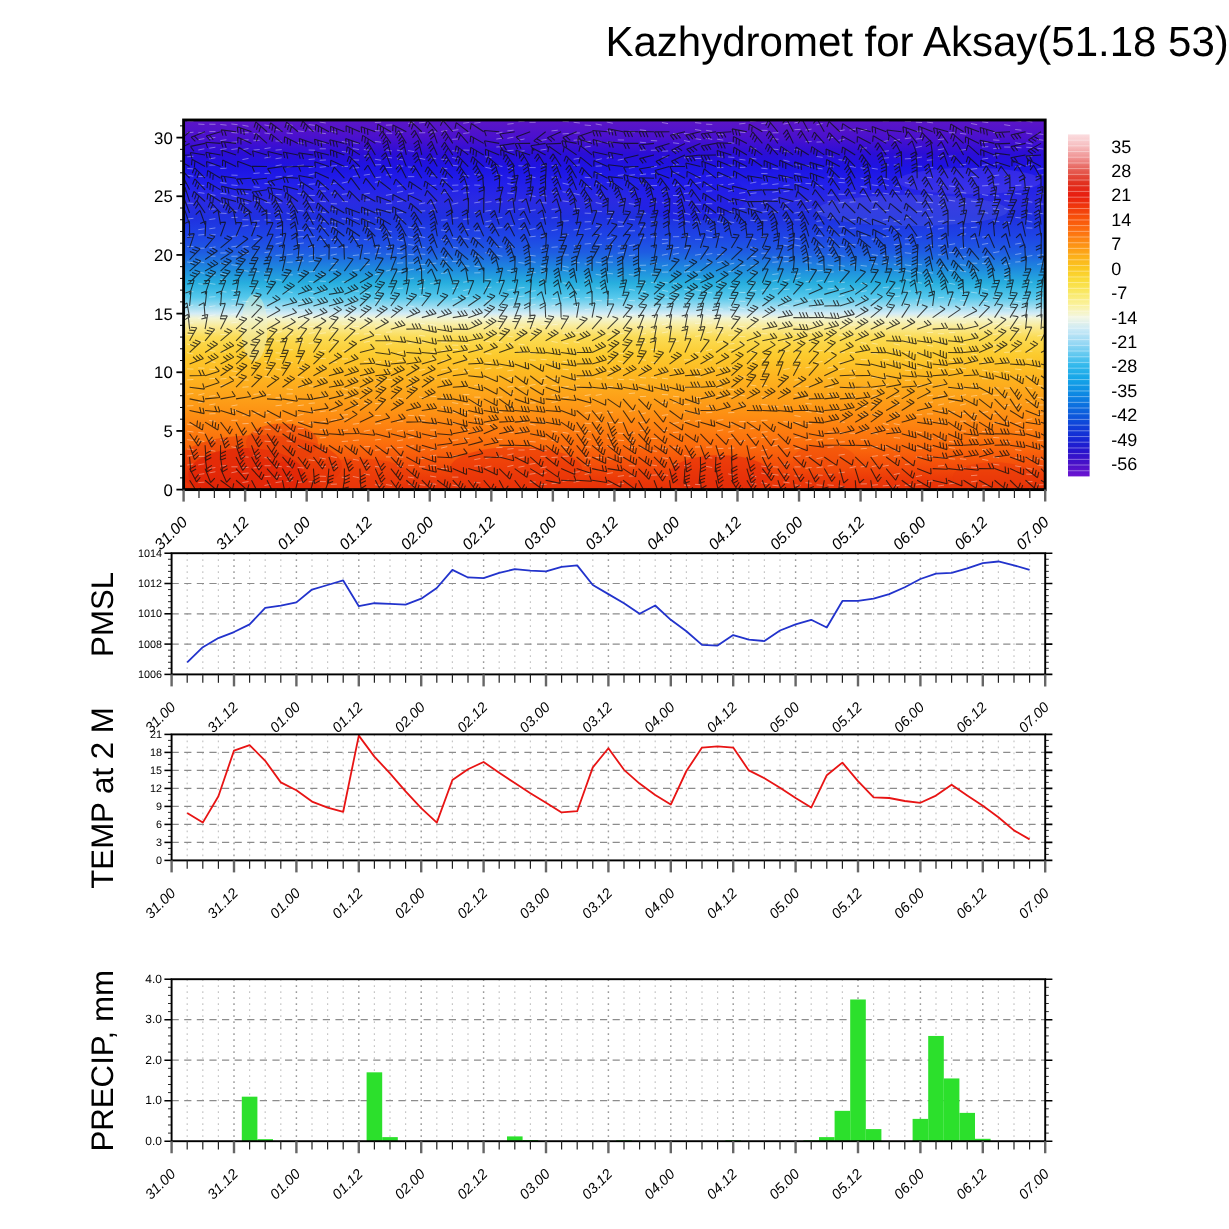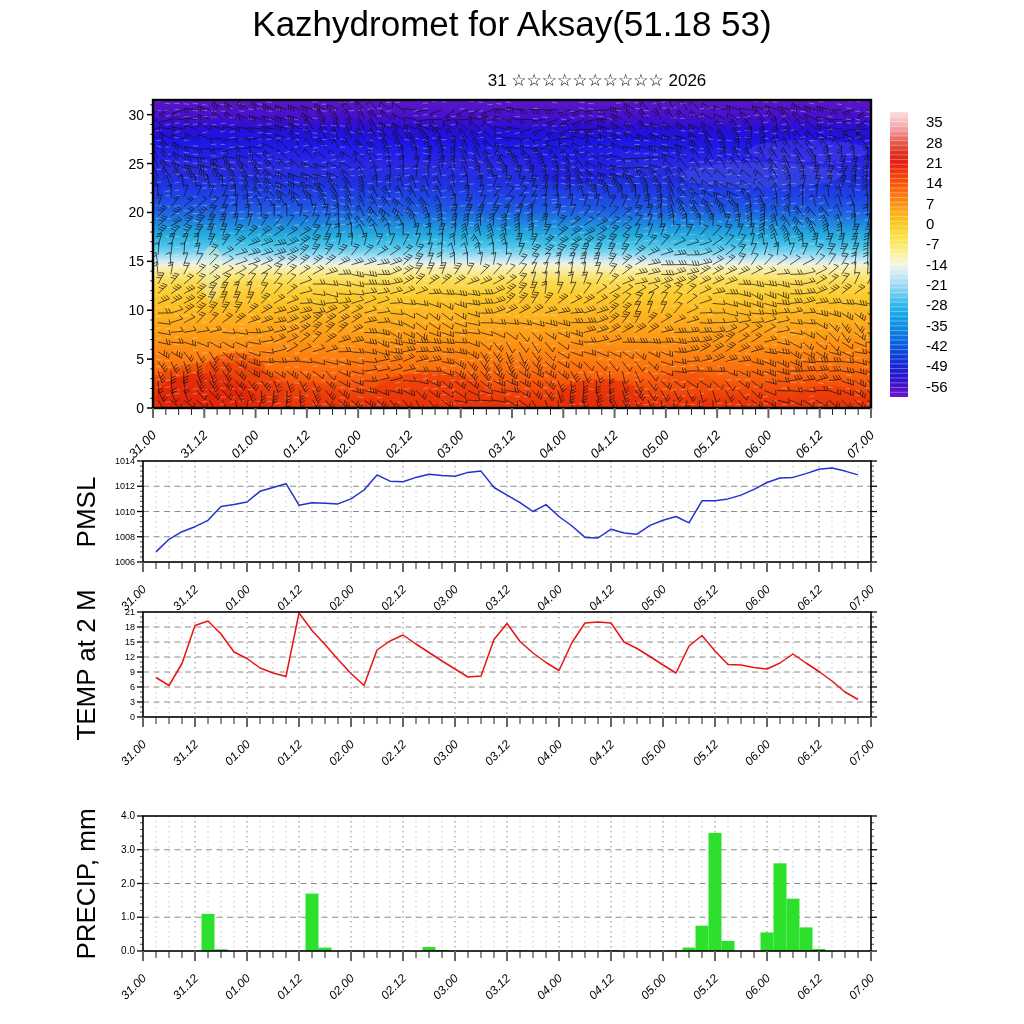--- a/index.html
+++ b/index.html
@@ -1,18 +1,18 @@
 <!DOCTYPE html>
 <html><head>
 <meta charset="utf-8">
 <style>
   html,body{margin:0;padding:0;background:#fff;}
   .page{position:relative;width:1024px;height:1024px;background:#ffffff;
         font-family:"Liberation Sans",sans-serif;overflow:hidden;color:#000;}
-  .title{position:absolute;top:4px;left:0;width:100%;text-align:center;
+  .title{position:absolute;top:16px;left:0;width:100%;text-align:right;
          font-size:35px;letter-spacing:0px;}
   .subtitle{position:absolute;top:70px;left:597px;transform:translateX(-50%);
             font-size:17px;white-space:nowrap;}
   .axis-title{position:absolute;font-size:26px;white-space:nowrap;
               transform:translate(-50%,-50%) rotate(-90deg);}
   #chart-svg{position:absolute;left:0;top:0;}
 </style>
 </head>
 <body>
 
@@ -804,17 +804,16 @@
             <text x="0" y="0" text-anchor="end" font-size="12" fill="#000" font-family="&quot;Liberation Sans&quot;,sans-serif" font-style="italic" transform="translate(615,979) rotate(-45)">04.12</text>
             <text x="0" y="0" text-anchor="end" font-size="12" fill="#000" font-family="&quot;Liberation Sans&quot;,sans-serif" font-style="italic" transform="translate(667,979) rotate(-45)">05.00</text>
             <text x="0" y="0" text-anchor="end" font-size="12" fill="#000" font-family="&quot;Liberation Sans&quot;,sans-serif" font-style="italic" transform="translate(719,979) rotate(-45)">05.12</text>
             <text x="0" y="0" text-anchor="end" font-size="12" fill="#000" font-family="&quot;Liberation Sans&quot;,sans-serif" font-style="italic" transform="translate(771,979) rotate(-45)">06.00</text>
             <text x="0" y="0" text-anchor="end" font-size="12" fill="#000" font-family="&quot;Liberation Sans&quot;,sans-serif" font-style="italic" transform="translate(823,979) rotate(-45)">06.12</text>
             <text x="0" y="0" text-anchor="end" font-size="12" fill="#000" font-family="&quot;Liberation Sans&quot;,sans-serif" font-style="italic" transform="translate(875,979) rotate(-45)">07.00</text>
           </g>
         </g>
       </svg></div>
   <div class="title">Kazhydromet for Aksay(51.18 53)</div>
-  <div class="subtitle">31 ☆☆☆☆☆☆☆☆☆☆ 2026</div>
   <div class="axis-title" style="left:86px;top:512px;">PMSL</div>
   <div class="axis-title" style="left:86px;top:665px;">TEMP at 2 M</div>
   <div class="axis-title" style="left:86px;top:884px;">PRECIP, mm</div>
 </div>
 
 </body></html>

